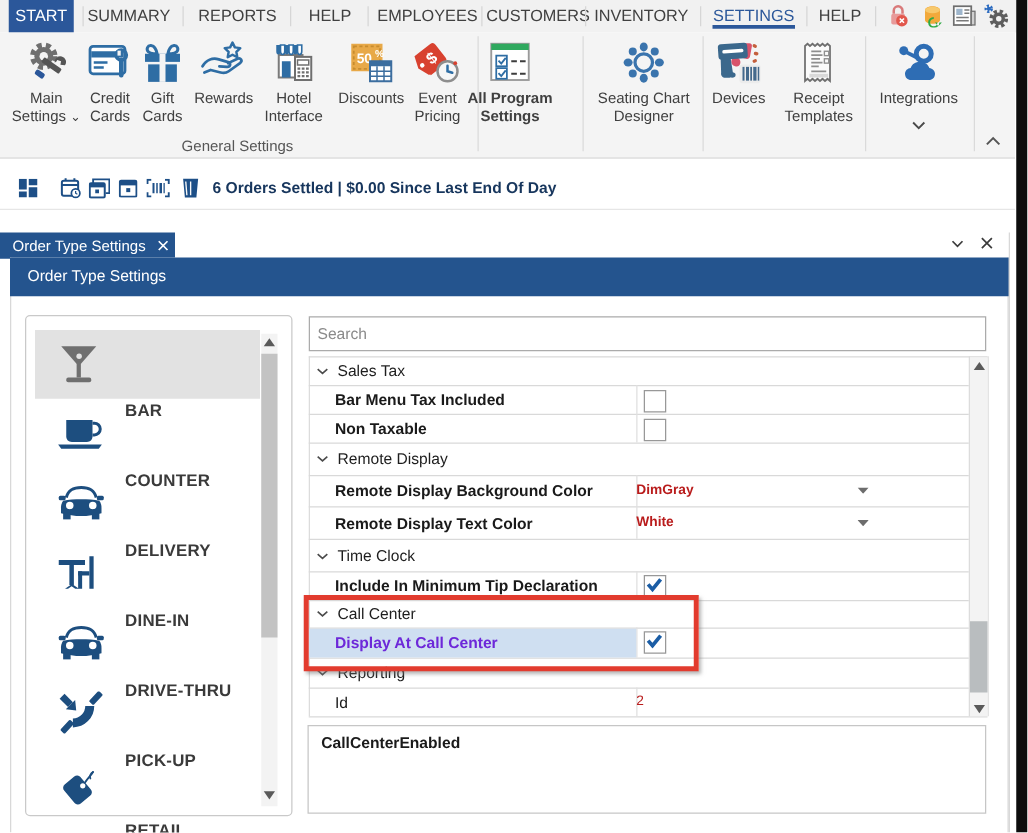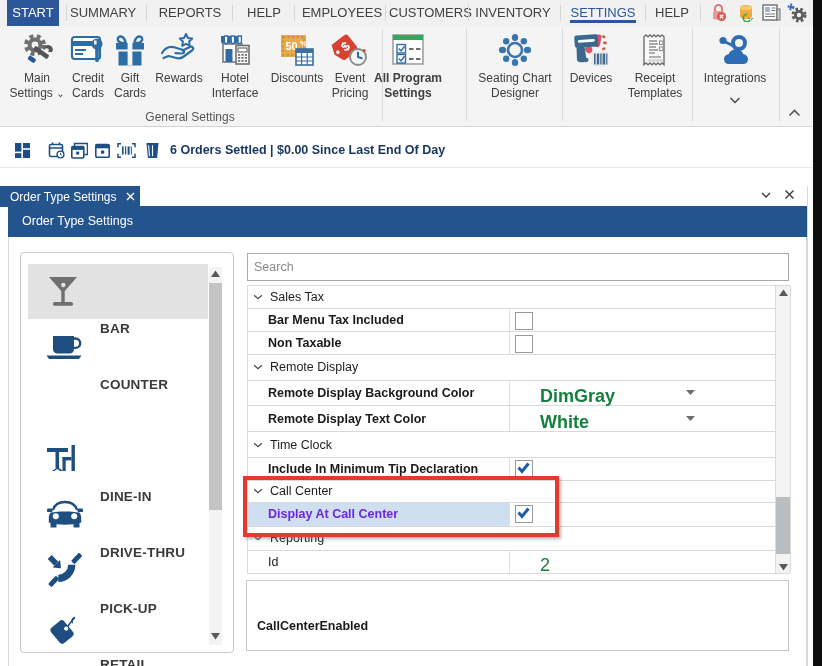--- a/index.html
+++ b/index.html
@@ -10,21 +10,21 @@
   .mi{position:absolute;top:0;height:26px;line-height:26px;font-size:13px;color:#404040;text-align:center;}
   .msep{position:absolute;top:5px;height:16px;width:1px;background:#d6d6d6;}
   .rsep{position:absolute;top:29px;height:92px;width:1px;background:#dadada;}
   .rlabel{position:absolute;top:45px;left:0;width:100%;text-align:center;font-size:12px;color:#404040;line-height:15px;}
   .ricon{position:absolute;top:6px;left:50%;transform:translateX(-50%);}
   .rowline{position:absolute;left:247px;width:528px;height:1px;background:#d9d9d9;}
   .cat{position:absolute;left:247px;width:528px;font-size:12.5px;color:#1e1e1e;}
   .prop{position:absolute;left:247px;width:262px;font-size:12.5px;font-weight:bold;color:#1a1a1a;}
   .chev{position:absolute;left:253px;width:10px;height:6px;}
   .cbx{position:absolute;left:515px;width:16px;height:16px;background:#fff;border:1px solid #989898;}
-  .val{position:absolute;left:540px;font-size:18px;font-weight:bold;color:#15803d;}
+  .val{position:absolute;left:509px;font-size:11px;font-weight:bold;color:#b91c1c;}
   .ddl{position:absolute;left:686px;width:9px;height:5px;}
   .lrow{position:absolute;left:28px;width:180px;height:55px;}
   .ltxt{position:absolute;left:72px;top:50%;transform:translateY(-50%);font-size:13.5px;font-weight:bold;color:#3a3a3a;letter-spacing:0.2px;margin-top:36px;}
   .licon{position:absolute;left:18px;top:50%;transform:translateY(-50%);}
 </style>
 </head>
 <body>
 <div id="app">
 
   <div class="a" id="menubar" style="left:0;top:0;width:822px;height:26px;background:#f1f1f1;border-bottom:0;"></div>
@@ -345,20 +345,33 @@
 
   <div class="lrow" style="top:320px;">
     <svg class="licon" width="36" height="26" viewBox="0 0 36 26">
       <path d="M7,1 h21 v13 c0,2.8 -1.8,4.5 -4.5,4.5 h-12 c-2.7,0 -4.5,-1.7 -4.5,-4.5 z" fill="#1d4e7f"></path>
       <path d="M28,3.5 h1.5 a4.6,4.6 0 0 1 0,9.4 h-1.5" fill="none" stroke="#1d4e7f" stroke-width="2.4"></path>
       <path d="M0.5,20.5 h35 l-2.5,3.5 h-30 z" fill="#1d4e7f"></path>
     </svg>
     <div class="ltxt">COUNTER</div>
   </div>
 
+  <div class="lrow" style="top:376px;">
+    <svg class="licon" width="38" height="34" viewBox="0 0 38 34">
+      <path d="M7,11 C8.8,4.5 13,3 19,3 C25,3 29.2,4.5 31,11" fill="none" stroke="#1d4e7f" stroke-width="2.4"></path>
+      <rect x="1" y="9.5" width="5.5" height="3.6" rx="1.2" fill="#1d4e7f"></rect>
+      <rect x="31.5" y="9.5" width="5.5" height="3.6" rx="1.2" fill="#1d4e7f"></rect>
+      <path d="M4.5,13.5 C13,12 25,12 33.5,13.5 C34.8,15.5 35.2,17 35.2,19 L35.2,23.5 C24,26.5 14,26.5 2.8,23.5 L2.8,19 C2.8,17 3.2,15.5 4.5,13.5 Z" fill="#1d4e7f"></path>
+      <rect x="4.5" y="23" width="6" height="5.5" fill="#1d4e7f"></rect>
+      <rect x="27.5" y="23" width="6" height="5.5" fill="#1d4e7f"></rect>
+      <circle cx="9.8" cy="17.3" r="3" fill="#fff"></circle>
+      <circle cx="28.2" cy="17.3" r="3" fill="#fff"></circle>
+    </svg>
+    <div class="ltxt">DELIVERY</div>
+  </div>
 
   <div class="lrow" style="top:432px;">
     <svg class="licon" width="36" height="36" viewBox="0 0 36 36">
       <rect x="1" y="6" width="21" height="4" fill="#1d4e7f"></rect>
       <rect x="9.5" y="10" width="3.6" height="16" fill="#1d4e7f"></rect>
       <path d="M6,29 l5,-3.5 h0.6 v-0 h0.6 l5,3.5 h-3 l-2.9,-2 -2.9,2 z" fill="#1d4e7f"></path>
       <rect x="25.5" y="3" width="3.4" height="26" fill="#1d4e7f"></rect>
       <rect x="16.5" y="15" width="9" height="3.4" fill="#1d4e7f"></rect>
       <rect x="16.5" y="15" width="3.2" height="14" fill="#1d4e7f"></rect>
     </svg>
@@ -495,18 +508,18 @@
       <path d="M5.5,1.5 L10,8 H1 z" fill="#5a5a5a"></path>
     </svg>
   <div class="a" style="left:776px;top:497px;width:14px;height:57px;background:#b9bdbf;"></div>
   <svg class="a" style="left:778px;top:562px;" width="11" height="10" viewBox="0 0 11 10">
       <path d="M5.5,8.5 L10,2 H1 z" fill="#5a5a5a"></path>
     </svg>
 
   <div class="a" style="left:243px;top:476px;width:316px;height:61px;border:4px solid #e23b2e;box-sizing:border-box;box-shadow:2px 2px 3px rgba(120,120,120,0.55);"></div>
 
   <div class="a" style="left:246px;top:580px;width:543px;height:71px;background:#fff;border:1px solid #c6c6c6;box-sizing:border-box;"></div>
-  <div class="a" style="left:257px;top:587px;font-size:12.5px;font-weight:bold;color:#1a1a1a;margin-top:32px;">CallCenterEnabled</div>
+  <div class="a" style="left:257px;top:587px;font-size:12.5px;font-weight:bold;color:#1a1a1a;">CallCenterEnabled</div>
 
   <div class="a" style="left:813px;top:0;width:9px;height:666px;background:#0d0d0d;"></div>
   <div class="a" style="left:807px;top:186px;width:1px;height:480px;background:#d8d8d8;"></div>
 
 </div>
 
 </body></html>

